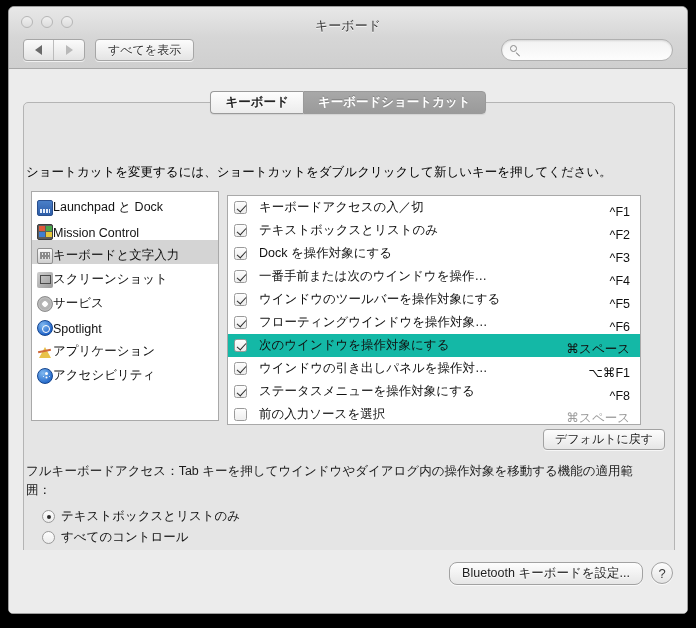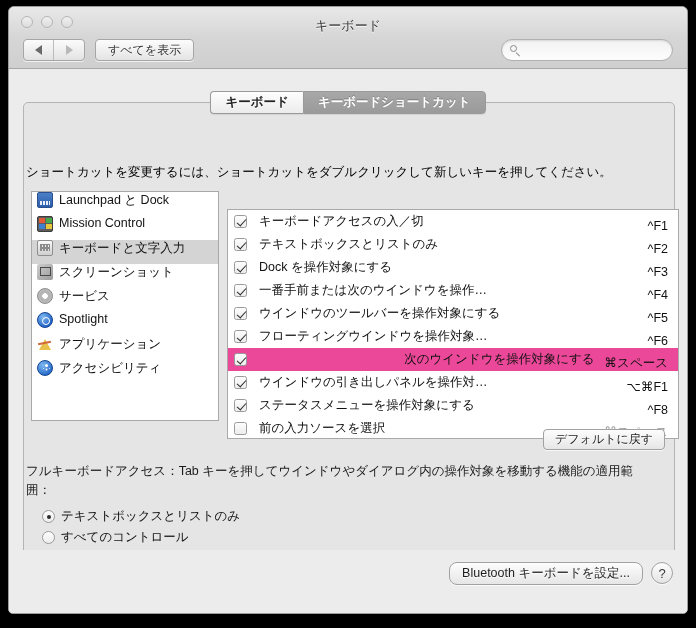--- a/index.html
+++ b/index.html
@@ -120,21 +120,21 @@
   }
 
   
   .catlist {
     position: absolute; left: 22px; top: 122px;
     width: 188px; height: 230px;
     background: #fff; border: 1px solid #a9a9a9;
     overflow: hidden;
   }
   .catrow {
-    display: flex; align-items: flex-start; gap: 6px;
+    display: flex; align-items: flex-end; 
     height: 24px; padding-left: 5px;
     font-size: 12.5px; color: #121212;
   }
   .catrow.sel { background: #d4d4d4; }
   .cat-ico { width: 16px; height: 16px; flex: none; position: relative; }
 
   
   .ico-dock { background: linear-gradient(to bottom, #4a7fc8, #2d5da8); border-radius: 2px; border: 1px solid #2a4f8e; }
   .ico-dock::after { content:""; position:absolute; left:2px; right:2px; bottom:2px; height:4px;
     background: repeating-linear-gradient(to right, #e6eefb 0 2px, transparent 2px 3px); }
@@ -156,31 +156,31 @@
   .ico-acc::after { content:""; position:absolute; left:6.5px; top:3px; width:3px; height:3px; border-radius:50%;
     background:#fff; box-shadow: 0 4px 0 -0.5px #fff, -3px 3px 0 -1px #fff, 3px 3px 0 -1px #fff; }
   .ico-app { background: transparent; }
   .ico-app::before { content:""; position:absolute; left:2px; bottom:2px; width:0; height:0;
     border-left: 6px solid transparent; border-right: 6px solid transparent; border-bottom: 11px solid #e8c24a; }
   .ico-app::after { content:""; position:absolute; left:1px; top:6px; width:13px; height:2px;
     background:#d06a3a; transform: rotate(-12deg); }
 
   
   .sclist {
-    position: absolute; left: 218px; top: 140px;
-    width: 452px; height: 230px;
+    position: absolute; left: 218px; top: 126px;
+    width: 414px; height: 230px;
     background: #fff; border: 1px solid #a9a9a9;
     overflow: hidden;
   }
   .scrow {
     position: relative; display: flex; align-items: center;
     height: 23px; padding: 0 10px 0 6px;
     font-size: 12.5px; color: #111;
   }
-  .scrow.sel { background: #ec4899; text-align: right; }
+  .scrow.sel { background: #14b8a6; }
   .cb {
     width: 13px; height: 13px; flex: none; margin-right: 12px;
     background: linear-gradient(to bottom, #fdfdfd, #ededed);
     border: 1px solid #9a9a9a; border-radius: 2.5px;
     position: relative;
   }
   .cb.on::after {
     content: ""; position: absolute; left: 3.5px; top: 0.5px;
     width: 4px; height: 8px; border: solid #2a2a2a;
     border-width: 0 1.8px 1.8px 0; transform: rotate(42deg);

